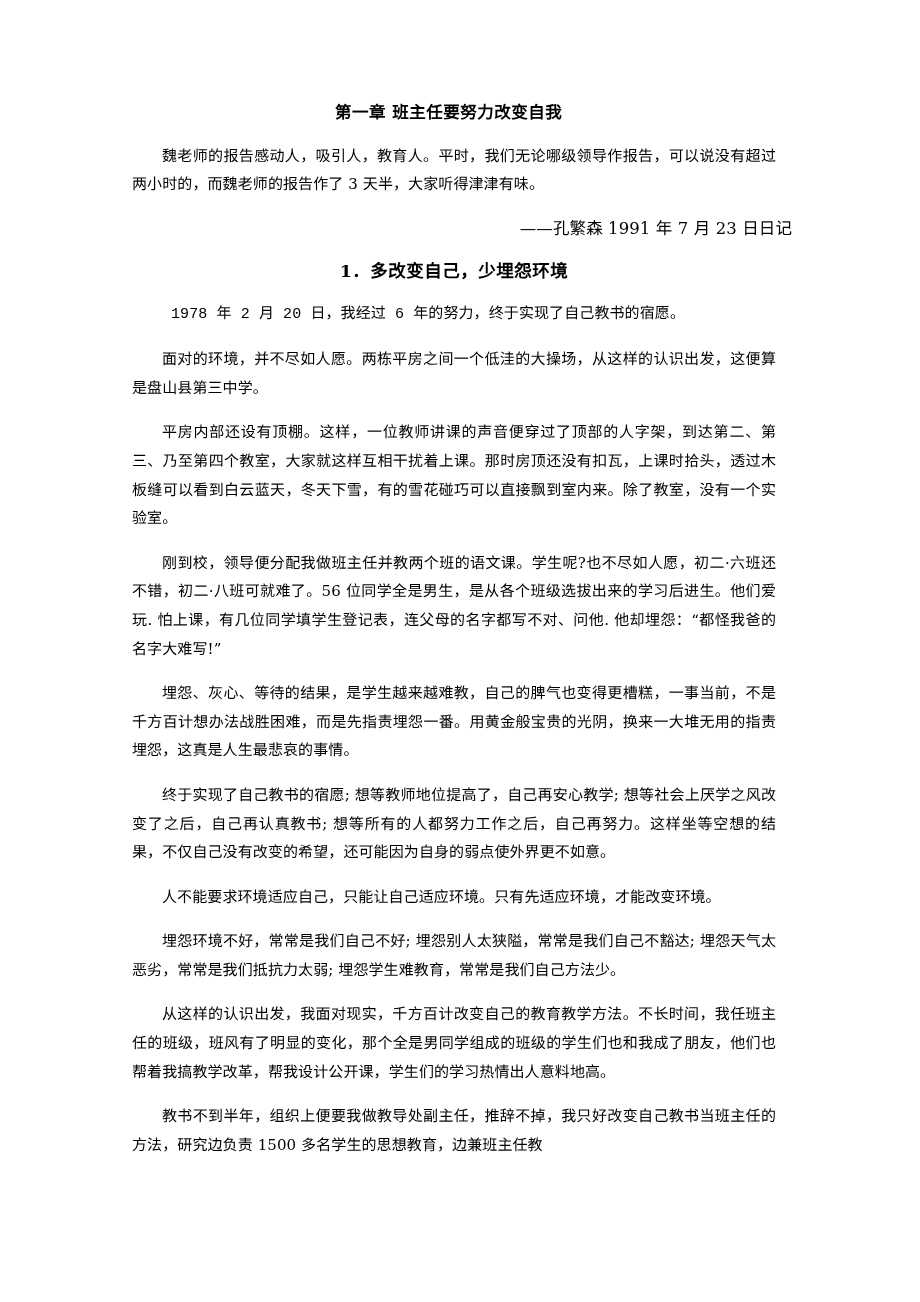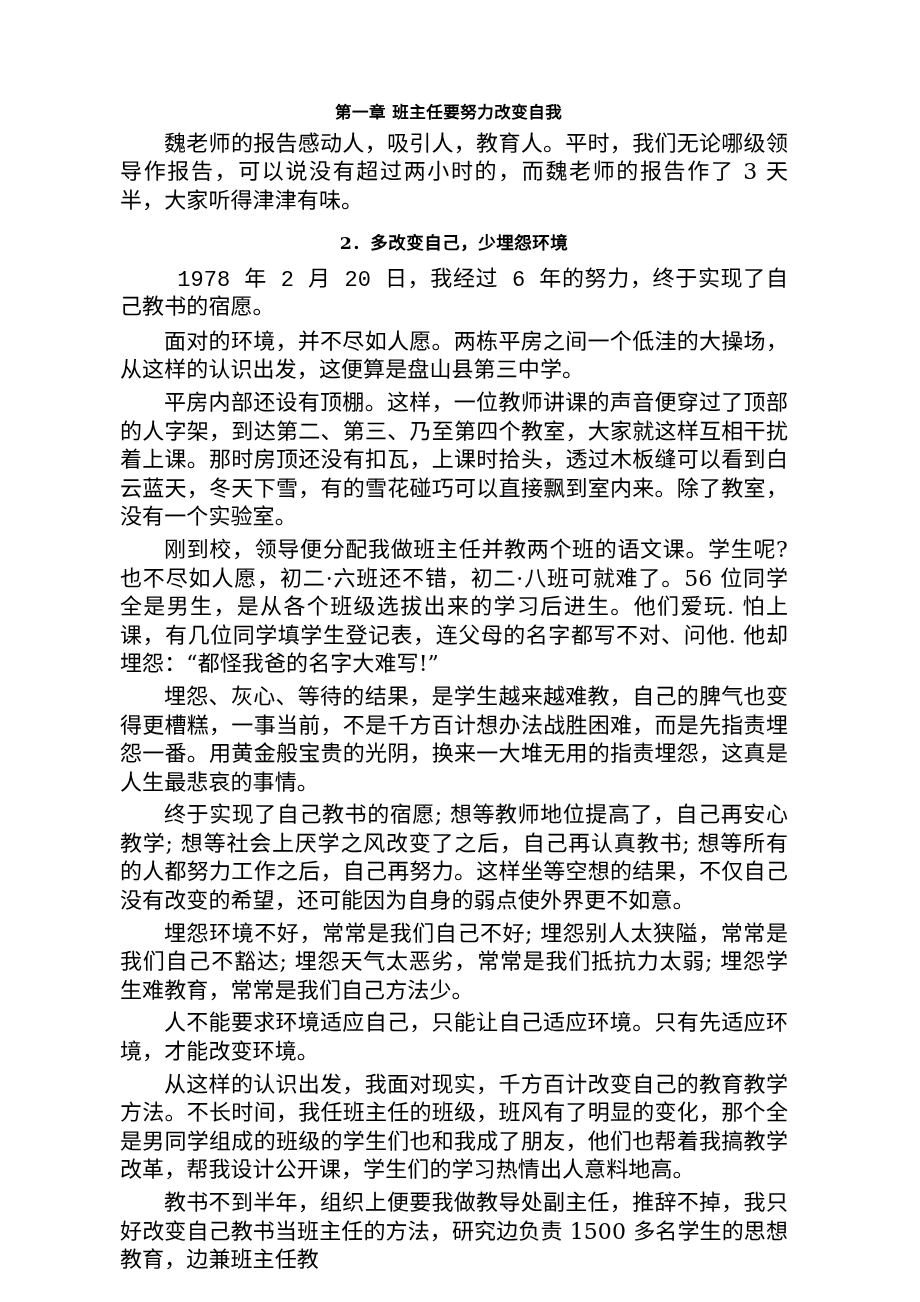--- a/index.html
+++ b/index.html
@@ -35,26 +35,26 @@
     line-height: 1.55;
     letter-spacing: 0.5px;
     text-align: left;
     text-indent: 219px;
     margin: 0 0 1px 0;
     white-space: nowrap;
   }
 
   
   .para {
-    font-size: 22px;
+    font-size: 15px;
     line-height: 28.6px;
     text-align: justify;
     text-justify: inter-character;
     text-indent: 2em;
-    margin: 4px;
+    margin: 16px;
     word-break: break-all;
     letter-spacing: 0.1px;
   }
 
   
   .attrib {
     font-size: 16.5px;
     line-height: 28.6px;
     text-align: right;
     margin: 0;
@@ -89,40 +89,41 @@
 </head>
 <body>
 
 <div class="page">
   <div class="content">
 
     <h1 class="chapter-title">第一章  班主任要努力改变自我</h1>
 
     <p class="para">魏老师的报告感动人，吸引人，教育人。平时，我们无论哪级领导作报告，可以说没有超过两小时的，而魏老师的报告作了 3 天半，大家听得津津有味。</p>
 
+    <p class="attrib">——孔繁森 1991 年 7 月 23 日日记</p>
 
 
-    <h2 class="section-heading">2．多改变自己，少埋怨环境</h2>
+    <h2 class="section-heading">1．多改变自己，少埋怨环境</h2>
 
     <p class="para first-after-heading">1978 年 2 月 20 日，我经过 6 年的努力，终于实现了自己教书的宿愿。</p>
 
     <p class="para">面对的环境，并不尽如人愿。两栋平房之间一个低洼的大操场，从这样的认识出发，这便算是盘山县第三中学。</p>
 
     <p class="para">平房内部还设有顶棚。这样，一位教师讲课的声音便穿过了顶部的人字架，到达第二、第三、乃至第四个教室，大家就这样互相干扰着上课。那时房顶还没有扣瓦，上课时拾头，透过木板缝可以看到白云蓝天，冬天下雪，有的雪花碰巧可以直接飘到室内来。除了教室，没有一个实验室。</p>
 
     <p class="para">刚到校，领导便分配我做班主任并教两个班的语文课。学生呢?也不尽如人愿，初二·六班还不错，初二·八班可就难了。56 位同学全是男生，是从各个班级选拔出来的学习后进生。他们爱玩. 怕上课，有几位同学填学生登记表，连父母的名字都写不对、问他. 他却埋怨：“都怪我爸的名字大难写!”</p>
 
 
     <p class="para">埋怨、灰心、等待的结果，是学生越来越难教，自己的脾气也变得更槽糕，一事当前，不是千方百计想办法战胜困难，而是先指责埋怨一番。用黄金般宝贵的光阴，换来一大堆无用的指责埋怨，这真是人生最悲哀的事情。</p>
 
     <p class="para">终于实现了自己教书的宿愿; 想等教师地位提高了，自己再安心教学; 想等社会上厌学之风改变了之后，自己再认真教书; 想等所有的人都努力工作之后，自己再努力。这样坐等空想的结果，不仅自己没有改变的希望，还可能因为自身的弱点使外界更不如意。</p>
 
 
+    <p class="para">人不能要求环境适应自己，只能让自己适应环境。只有先适应环境，才能改变环境。</p>
+
     <p class="para">埋怨环境不好，常常是我们自己不好; 埋怨别人太狭隘，常常是我们自己不豁达; 埋怨天气太恶劣，常常是我们抵抗力太弱; 埋怨学生难教育，常常是我们自己方法少。</p>
-
-    <p class="para">人不能要求环境适应自己，只能让自己适应环境。只有先适应环境，才能改变环境。</p>
 
     <p class="para">从这样的认识出发，我面对现实，千方百计改变自己的教育教学方法。不长时间，我任班主任的班级，班风有了明显的变化，那个全是男同学组成的班级的学生们也和我成了朋友，他们也帮着我搞教学改革，帮我设计公开课，学生们的学习热情出人意料地高。</p>
 
     <p class="para">教书不到半年，组织上便要我做教导处副主任，推辞不掉，我只好改变自己教书当班主任的方法，研究边负责 1500 多名学生的思想教育，边兼班主任教</p>
 
   </div>
 </div>
 
 </body></html>

